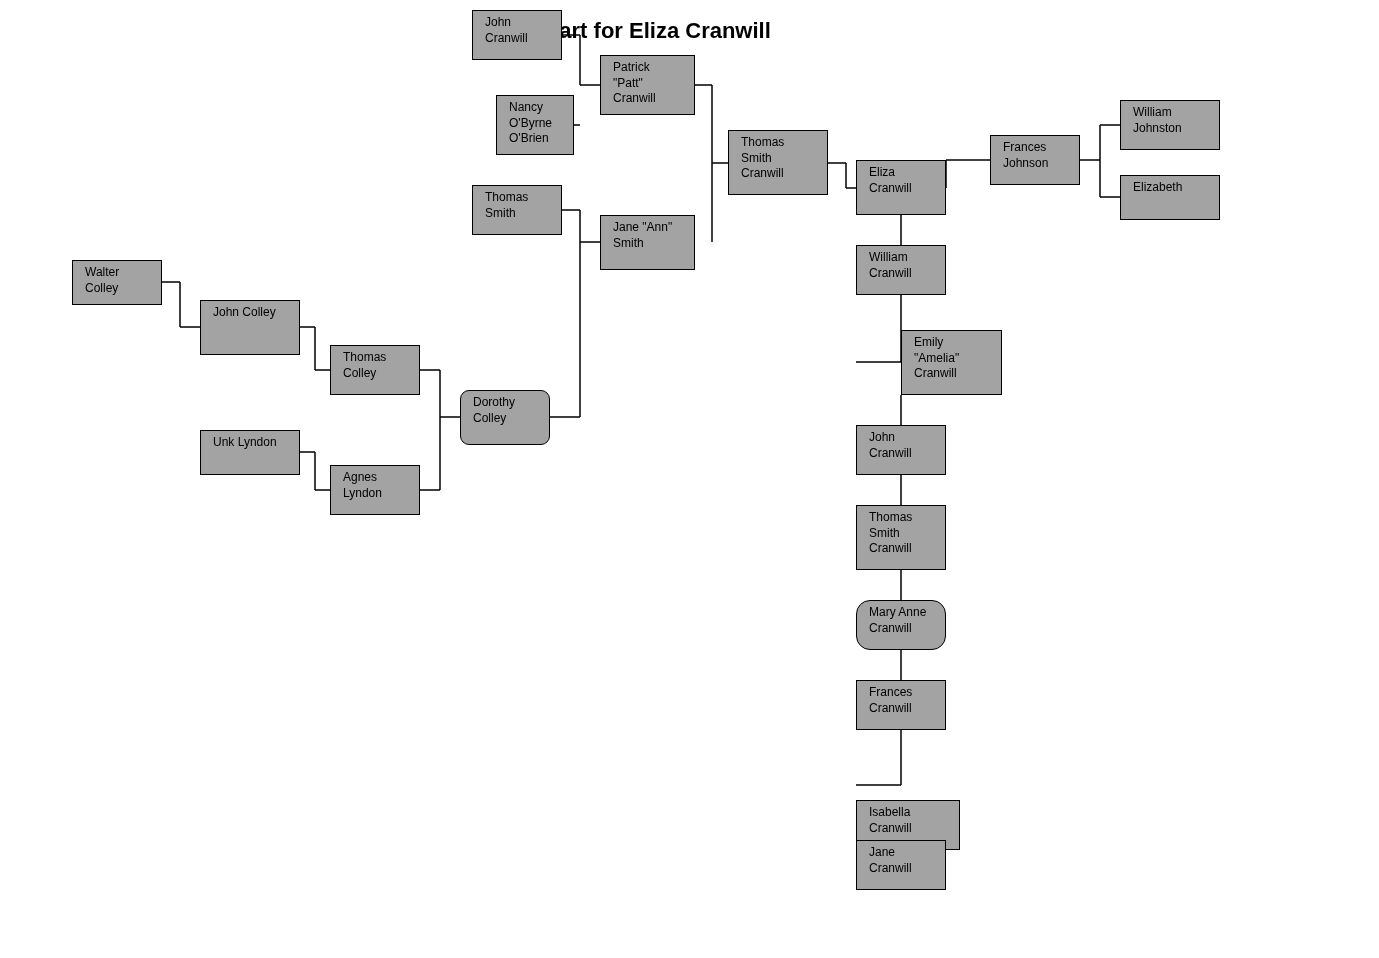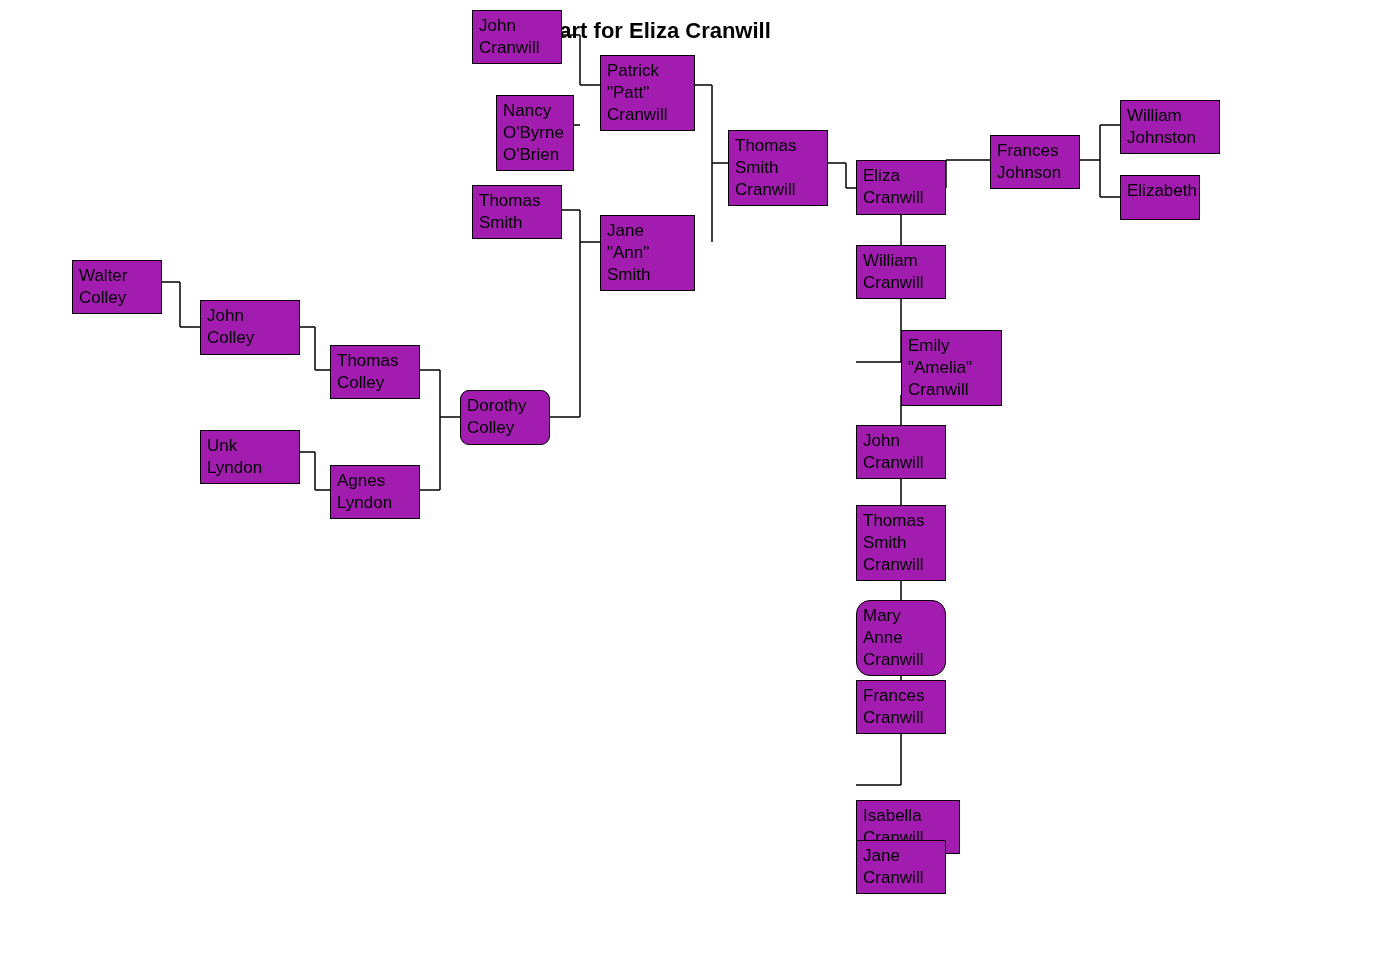--- a/index.html
+++ b/index.html
@@ -18,23 +18,23 @@
     .chart-title {
       position: absolute;
       top: 18px;
       left: 530px;
       font-size: 22px;
       font-weight: bold;
     }
     .person-box {
       position: absolute;
       border: 1.5px solid #000;
-      padding: 4px 6px;
-      background: #a21caf;
-      font-size: 17px;
+      padding: 4px 12px;
+      background: #a3a3a3;
+      font-size: 12px;
       line-height: 1.3;
     }
     svg.lines {
       position: absolute;
       top: 0; left: 0;
       width: 1379px;
       height: 958px;
       overflow: visible;
       pointer-events: none;
     }
@@ -141,21 +141,21 @@
 Smith</div>
       <div class="person-box" style="left: 728px; top: 130px; width: 100px; min-height: 65px; white-space: pre-line;">Thomas
 Smith
 Cranwill</div>
       <div class="person-box" style="left: 856px; top: 160px; width: 90px; min-height: 55px; white-space: pre-line;">Eliza
 Cranwill</div>
       <div class="person-box" style="left: 990px; top: 135px; width: 90px; min-height: 50px; white-space: pre-line;">Frances
 Johnson</div>
       <div class="person-box" style="left: 1120px; top: 100px; width: 100px; min-height: 50px; white-space: pre-line;">William
 Johnston</div>
-      <div class="person-box" style="left: 1120px; top: 175px; width: 80px; min-height: 45px; white-space: pre-line;">Elizabeth</div>
+      <div class="person-box" style="left: 1120px; top: 175px; width: 100px; min-height: 45px; white-space: pre-line;">Elizabeth</div>
       <div class="person-box" style="left: 856px; top: 245px; width: 90px; min-height: 50px; white-space: pre-line;">William
 Cranwill</div>
       <div class="person-box" style="left: 856px; top: 330px; width: 101px; min-height: 65px; white-space: pre-line; margin-left: 45px;">Emily
 "Amelia"
 Cranwill</div>
       <div class="person-box" style="left: 856px; top: 425px; width: 90px; min-height: 50px; white-space: pre-line;">John
 Cranwill</div>
       <div class="person-box" style="left: 856px; top: 505px; width: 90px; min-height: 65px; white-space: pre-line;">Thomas
 Smith
 Cranwill</div>

